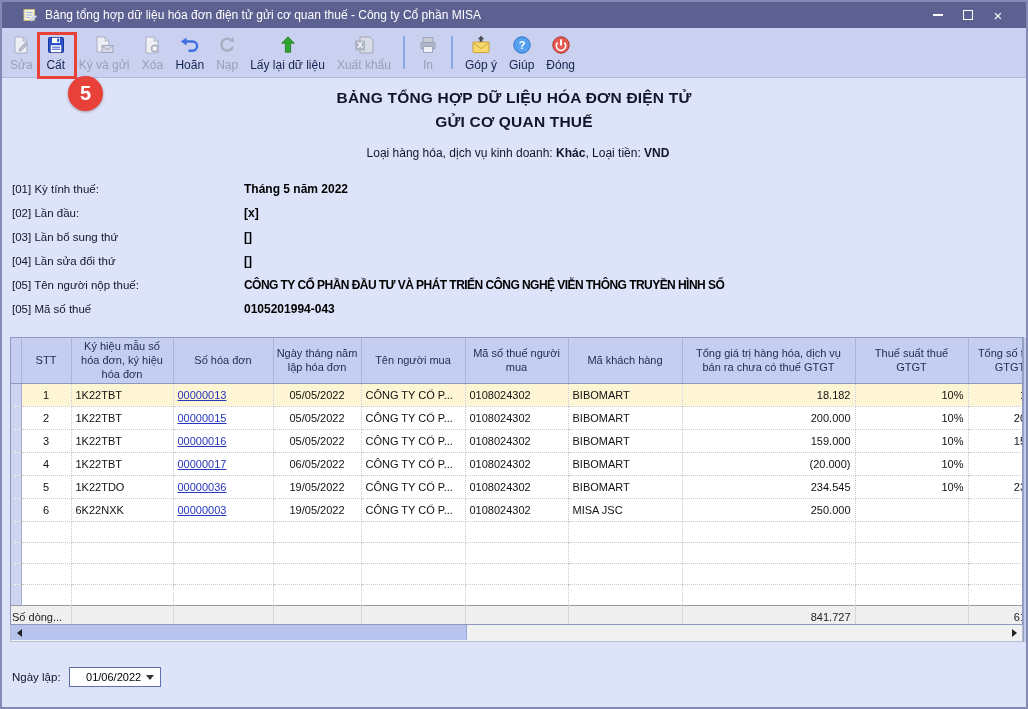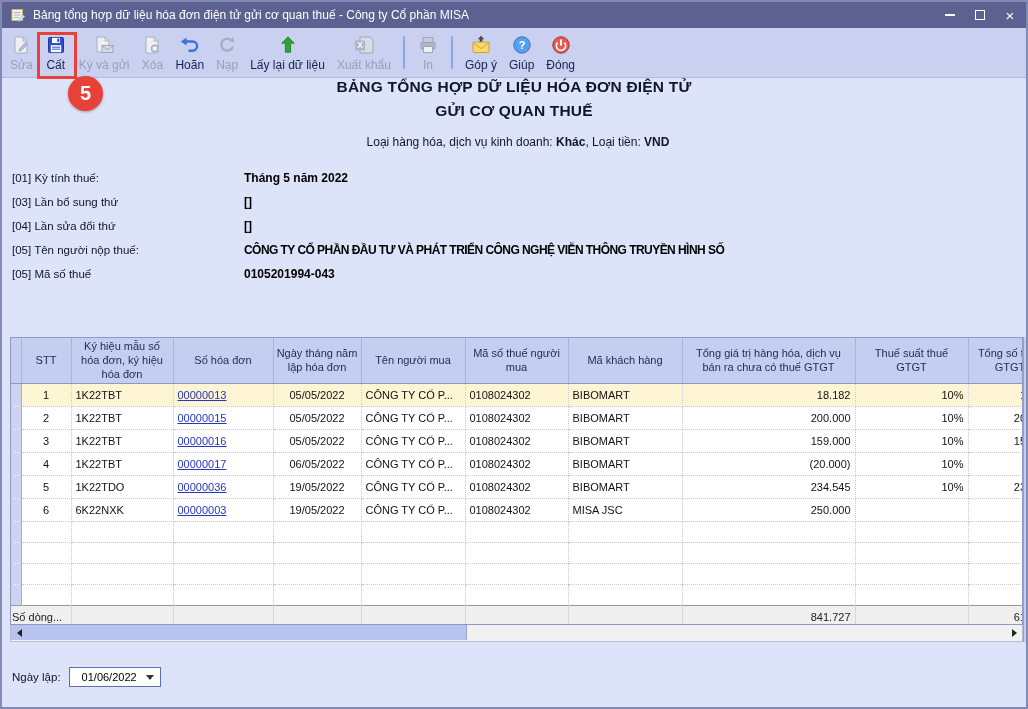--- a/index.html
+++ b/index.html
@@ -1,21 +1,21 @@
 <!DOCTYPE html>
 <html><head>
 <meta charset="utf-8">
 <style>
   * { margin:0; padding:0; box-sizing:border-box; }
   body { font-family:"Liberation Sans", sans-serif; background:#9aa0c0; }
   .window{ position:relative; width:1028px; height:709px; border:2px solid #8189b4;
            background:#dde3f8; overflow:hidden; }
   
   .titlebar{ height:26px; background:#5c6191; color:#fff; display:flex; align-items:center;
-             padding:0 8px; gap:7px; font-size:12px; }
+             padding:0 20px; gap:7px; font-size:12px; }
   .titlebar .ttl{ white-space:nowrap; }
   .wincontrols{ margin-left:auto; display:flex; gap:14px; align-items:center; }
   .wc{ width:16px; height:16px; display:flex; align-items:center; justify-content:center; cursor:default; }
   .wc-min i{ display:block; width:10px; height:2px; background:#fff; }
   .wc-max i{ display:block; width:10px; height:10px; border:1.5px solid #fff; }
   .wc-close{ font-size:15px; line-height:1; }
   
   .toolbar{ height:50px; background:#c9d0f0; border-bottom:1px solid #b2bade;
             display:flex; align-items:stretch; padding:1px 4px 1px 2px; }
   .tbtn{ display:flex; flex-direction:column; align-items:center; justify-content:flex-start;
@@ -25,21 +25,21 @@
   .tsep{ width:2px; background:#8fa; background:#8ca4e8; margin:7px 6px; border-radius:1px; }
   
   .hl-box{ position:absolute; left:35px; top:30px; width:40px; height:47px;
            border:3px solid #e8413a; z-index:8; }
   .step-badge{ position:absolute; left:66px; top:74px; width:35px; height:35px; border-radius:50%;
            background:#e8413a; color:#fff; font-size:20px; font-weight:bold; display:flex;
            align-items:center; justify-content:center; z-index:9; box-shadow:0 1px 3px rgba(60,20,20,.35); }
   
   .content{ position:absolute; top:76px; left:0; right:0; bottom:0; background:#dde3f8; }
   .doc-title{ text-align:center; font-weight:bold; color:#10152e; font-size:15.5px; letter-spacing:.2px; }
-  .doc-title.l1{ margin-top:0; }
+  .doc-title.l1{ margin-top:11px; }
   .doc-title.l2{ margin-top:6px; }
   .doc-sub{ text-align:center; font-size:12px; color:#10152e; margin-top:15px;margin-left:8px; }
   .doc-sub b{ font-weight:bold; }
   .form{ margin:17px 0 0 10px; font-size:11.5px; color:#10152e; }
   .frow{ display:flex; height:24px; align-items:center;gap:47px; }
   .flabel{ flex:0 0 185px; }
   .fvalue{ font-weight:bold; font-size:12px; color:#000; }
   .cond{ letter-spacing:-0.55px; }
   
   .grid-wrap{ position:absolute; left:8px; top:259px; width:1018px; height:305px; }
@@ -71,21 +71,21 @@
   .sarrow.left{ left:0; } .sarrow.right{ right:0; background:#f1f1f1; }
   .tri-l{ width:0; height:0; border-top:4px solid transparent; border-bottom:4px solid transparent;
           border-right:5px solid #222; }
   .tri-r{ width:0; height:0; border-top:4px solid transparent; border-bottom:4px solid transparent;
           border-left:5px solid #222; }
   
   .datebar{ position:absolute; left:10px; top:589px; display:flex; align-items:center; gap:8px;
             font-size:11.5px; color:#10152e; }
   .datebox{ width:92px; height:20px; background:#fff; border:1px solid #5f6fae; display:flex;
             align-items:center; font-size:11px; color:#000; }
-  .datebox .val{ flex:1; padding-left:12px; }
+  .datebox .val{ flex:1; padding-left:12px;text-align:center; }
   .caret{ width:0; height:0; border-left:4px solid transparent; border-right:4px solid transparent;
           border-top:5px solid #333; margin-right:6px; }
 </style>
 </head>
 <body>
 
 <div class="window">
 
   <div class="titlebar">
     <span style="display:flex">
@@ -254,20 +254,24 @@
   <div class="content">
 
     <div class="doc-title l1">BẢNG TỔNG HỢP DỮ LIỆU HÓA ĐƠN ĐIỆN TỬ</div>
     <div class="doc-title l2">GỬI CƠ QUAN THUẾ</div>
     <div class="doc-sub"><span>Loại hàng hóa, dịch vụ kinh doanh: </span><b>Khác</b><span>, Loại tiền: </span><b>VND</b></div>
 
     <div class="form">
       <div class="frow">
           <span class="flabel">[01] Kỳ tính thuế:</span>
           <span class="fvalue">Tháng 5 năm 2022</span>
+        </div>
+      <div class="frow">
+          <span class="flabel">[02] Lần đầu:</span>
+          <span class="fvalue">[x]</span>
         </div>
       <div class="frow">
           <span class="flabel">[03] Lần bổ sung thứ</span>
           <span class="fvalue">[]</span>
         </div>
       <div class="frow">
           <span class="flabel">[04] Lần sửa đổi thứ</span>
           <span class="fvalue">[]</span>
         </div>
       <div class="frow">

